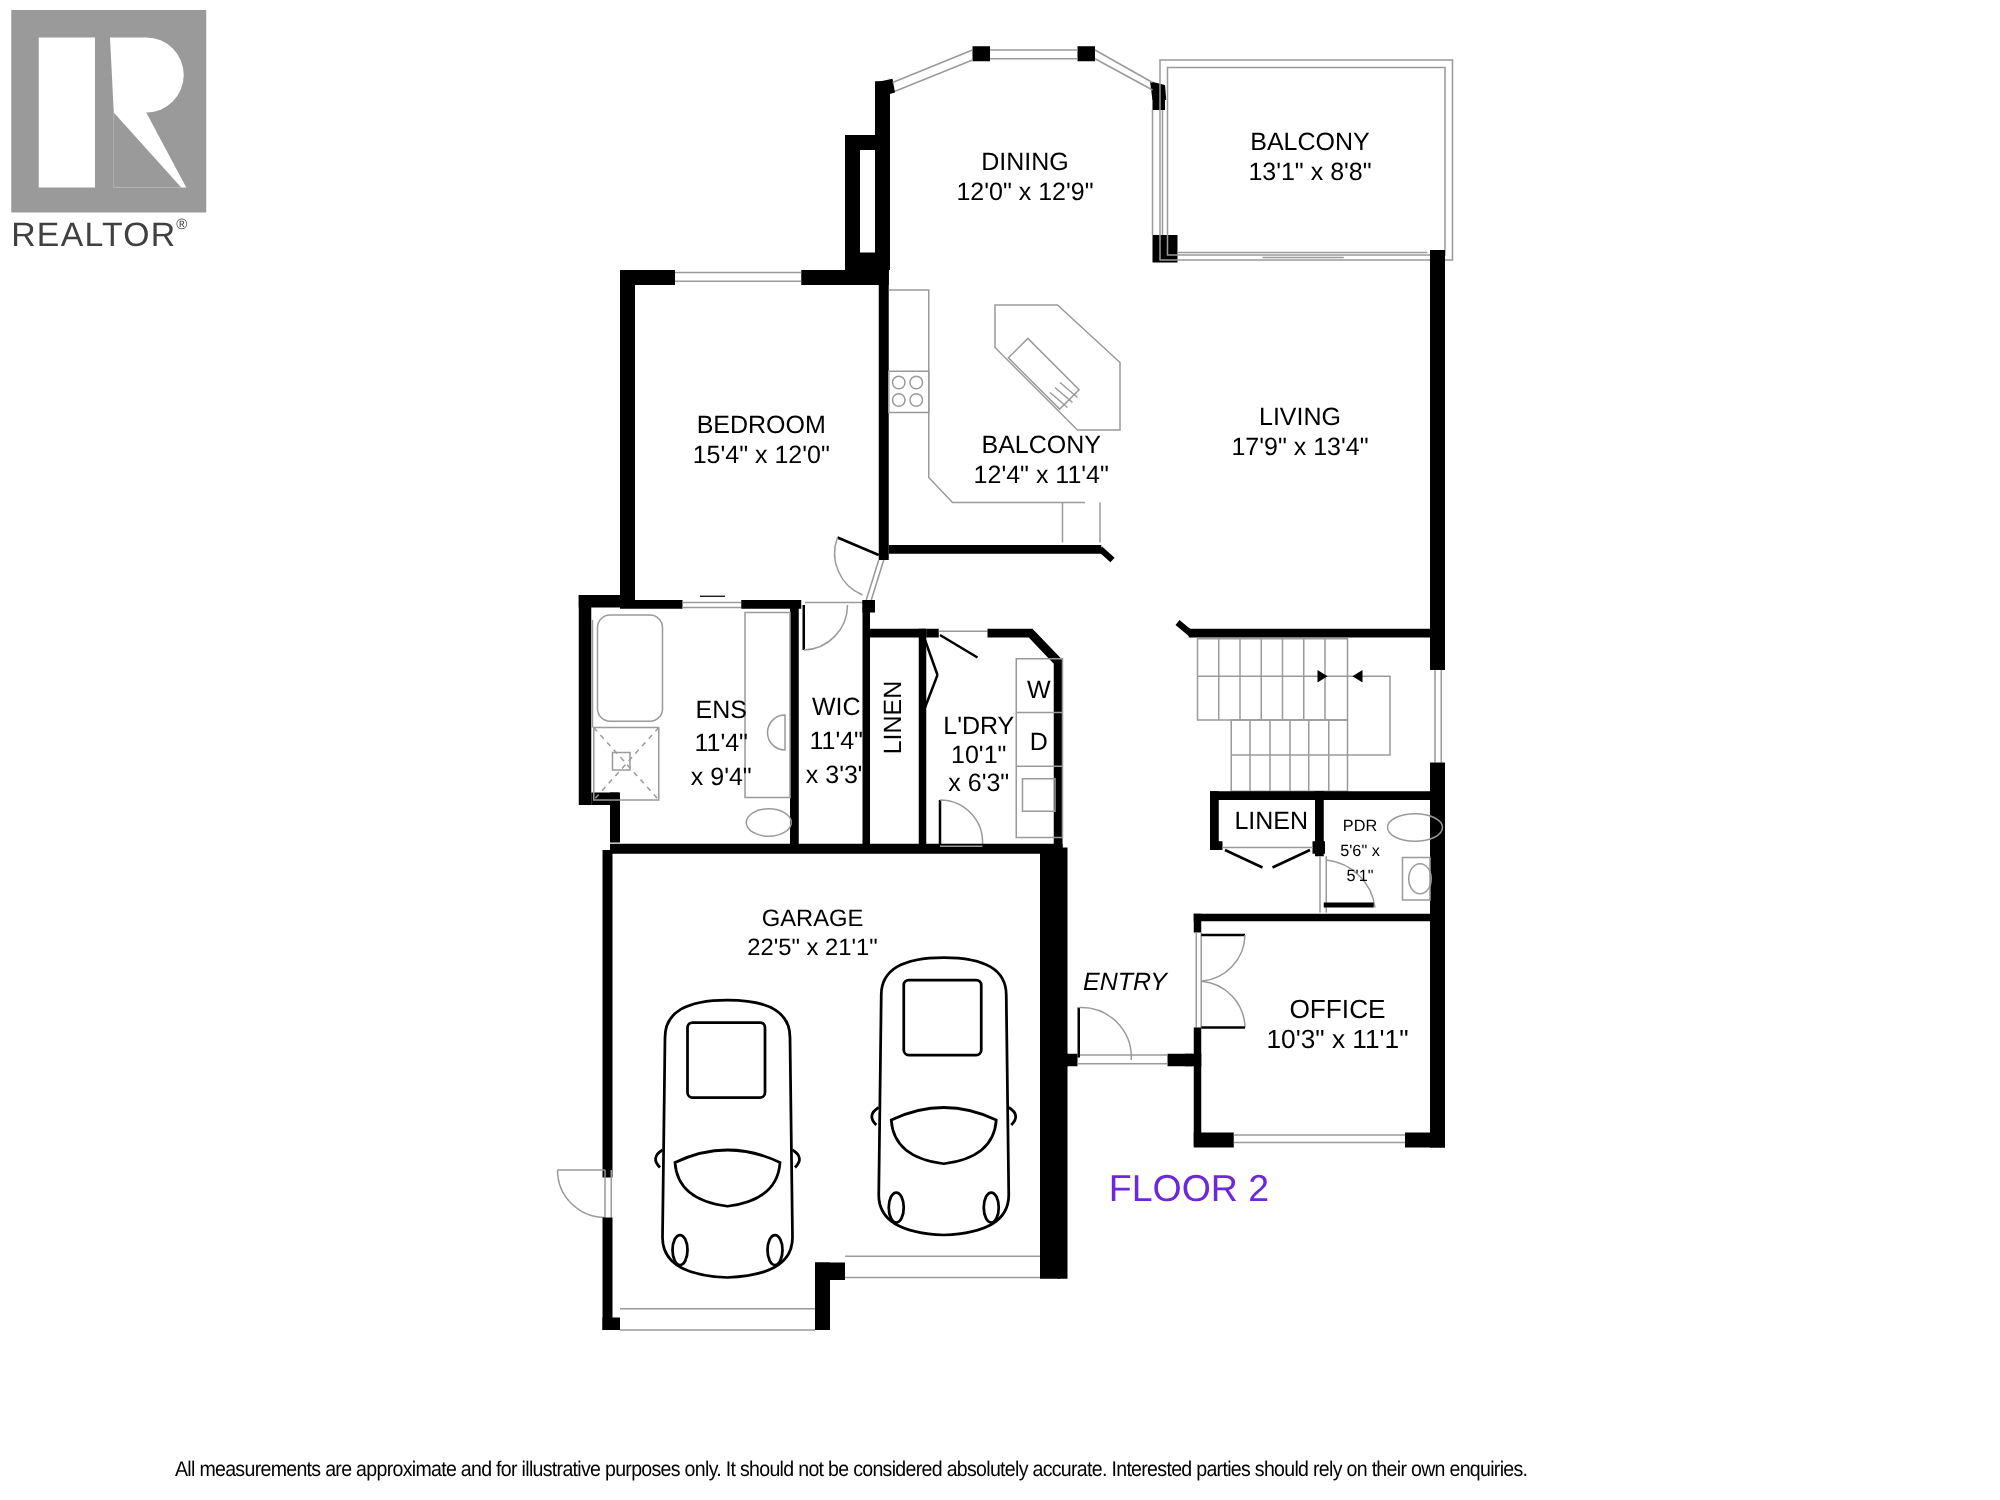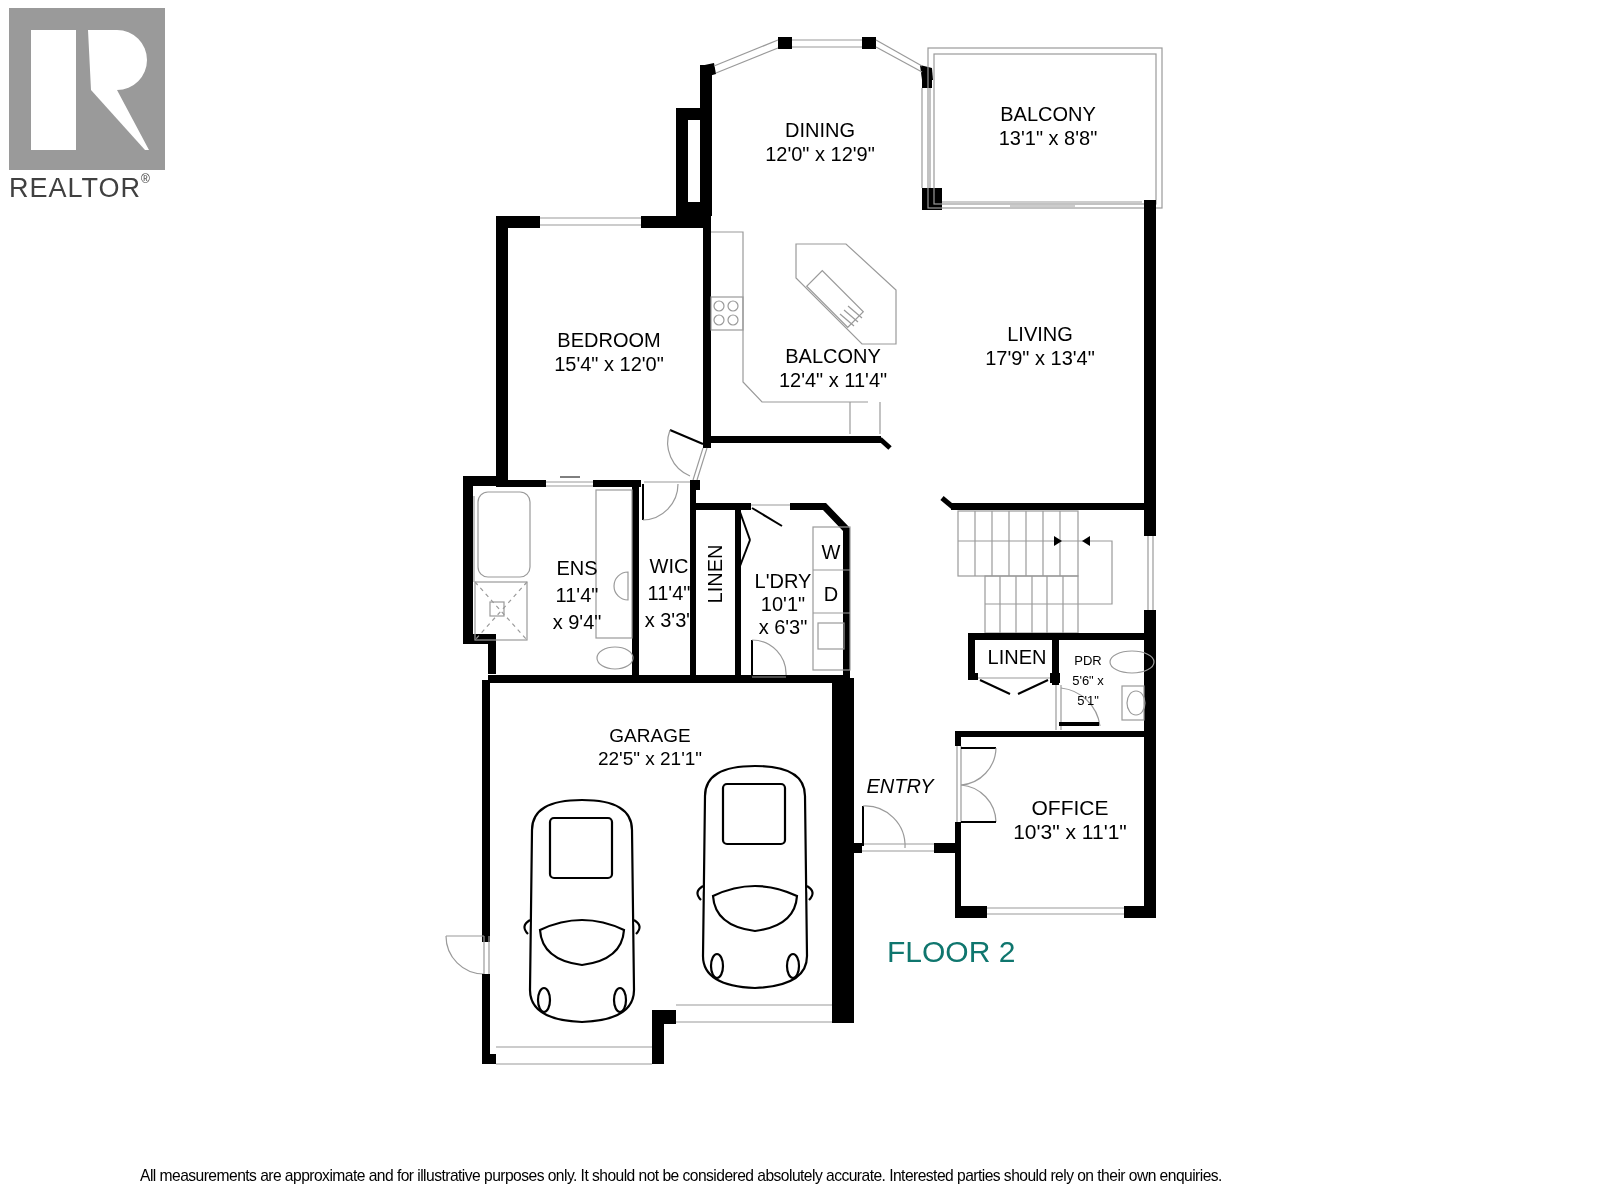--- a/index.html
+++ b/index.html
@@ -10,21 +10,21 @@
   .logo-word sup { font-size: 12px; vertical-align: 14px; }
   svg.plan { position: absolute; left: 0; top: 0; }
   .wall { fill: #000; }
   .thin { stroke: #9a9a9a; stroke-width: 1.2; fill: none; }
   .thinw { stroke: #9a9a9a; stroke-width: 1.2; fill: #fff; }
   .line { stroke: #000; stroke-width: 2; fill: none; }
   .car { stroke: #000; stroke-width: 2.2; fill: #fff; }
   .lbl { position: absolute; text-align: center; color: #000; font-family: "Liberation Sans", sans-serif; font-size: 20px; line-height: 24px; white-space: nowrap; transform: translateX(-50%); }
   .lbl .nm { display: block; }
   .lbl .dm { display: block; }
-  .floor { position: absolute; left: 887px; top: 935px; font-size: 30px; font-family: "Liberation Sans", sans-serif; color: #0f766e; }
+  .floor { position: absolute; left: 887px; top: 935px; font-size: 30px; font-family: "Liberation Sans", sans-serif; color: #6d28d9; }
   .disclaimer { position: absolute; left: 140px; top: 1166px; font-size: 17px; font-family: "Liberation Sans", sans-serif; color: #000; letter-spacing: -0.6px; transform: scaleX(0.92); transform-origin: left top; white-space: nowrap; }
 </style>
 </head>
 <body>
 
 <div class="logo">
   <div class="logo-box">
     <svg width="156" height="162" viewBox="0 0 156 162">
       <rect x="22" y="22" width="45" height="120" fill="#fff"></rect>
       <path d="M79 22 H108 A30 30 0 0 1 108 82 L140 142 H82 V82 Z" fill="#fff"></path>

